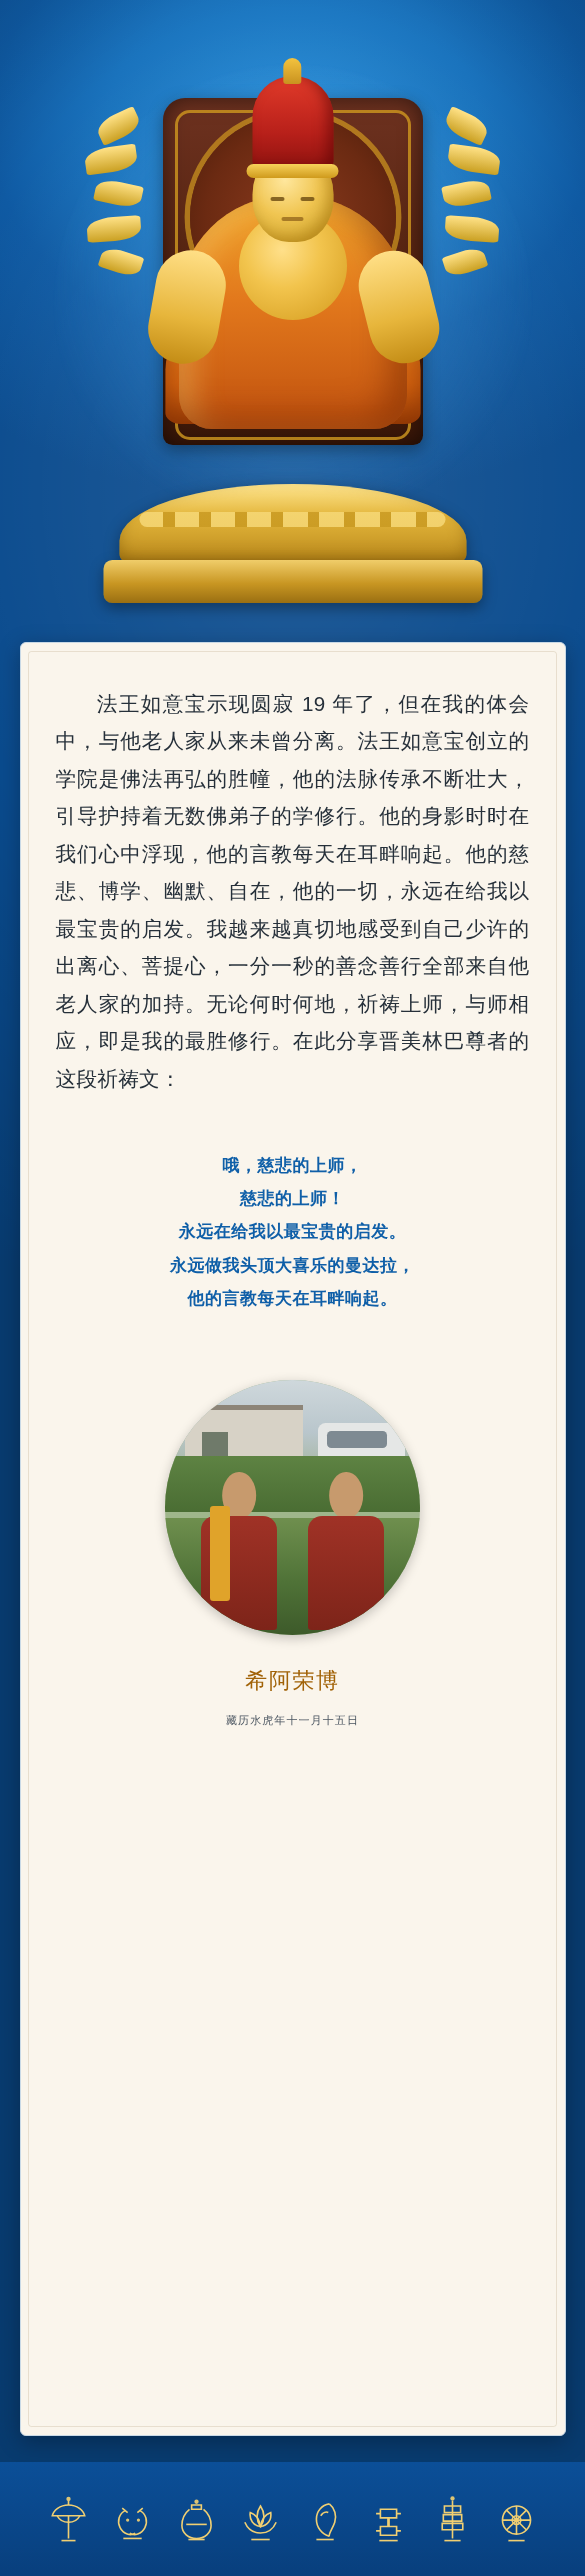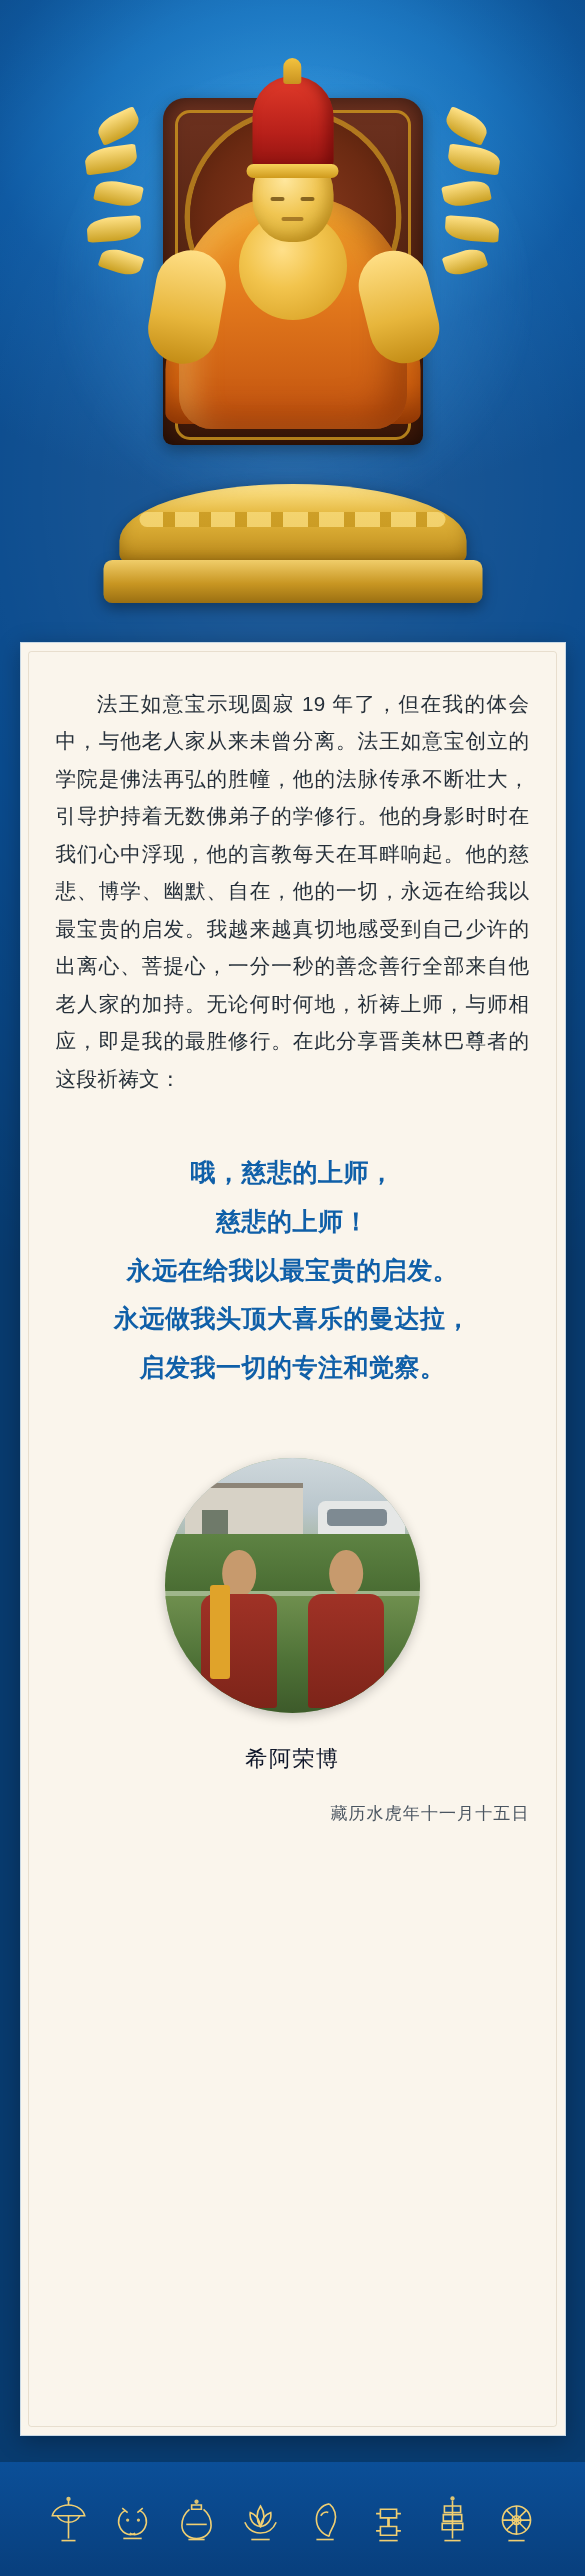--- a/index.html
+++ b/index.html
@@ -154,21 +154,21 @@
 
   
   .card{
     position:absolute;
     left:19.5px;
     top:642px;
     width:546px;
     height:1794px;
     background:#faf5ec;
     border:1.6px solid #c9d9e6;
-    border-radius:0;
+    border-radius:6px;
     box-shadow:0 5.4px 22px rgba(0,0,0,.28);
     box-sizing:border-box;
     padding:42px 35px 33px 35px;
   }
   .card-inner-line{
     position:absolute;left:7.6px;top:7.6px;right:7.6px;bottom:7.6px;
     border:0.5px solid rgba(150,120,70,.18);
     border-radius:3.3px;pointer-events:none;
   }
   .body-text p{
@@ -181,21 +181,21 @@
     letter-spacing:0.3px;
   }
   .verse{
     margin-top:52px;
     text-align:center;
     color:#0f5fa8;
     font-family:"DejaVu Serif", serif;
     font-weight:bold;
   }
   .verse div{
-    font-size:25px;
+    font-size:17px;
     line-height:1.95;
     letter-spacing:0.5px;
     white-space:nowrap;
   }
   .photo-wrap{
     margin:65px auto 0 auto;
     width:255px;height:255px;
     border-radius:50%;
     overflow:hidden;
     position:relative;
@@ -212,27 +212,27 @@
   .monk{position:absolute;bottom:2%;width:30%;height:62%;}
   .monk .robe{position:absolute;left:0;right:0;bottom:0;height:72%;background:linear-gradient(180deg,#a03226 0%,#7d2419 100%);border-radius:14px 14px 3.3px 3.3px;}
   .monk .sash{position:absolute;left:12%;bottom:18%;width:26%;height:60%;background:#e0a32a;border-radius:3.3px;}
   .monk .head{position:absolute;left:50%;top:0;transform:translateX(-50%);width:44%;height:30%;border-radius:50%;background:#c79a6d;box-shadow:none;}
   .monk.left{left:14%;}
   .monk.right{right:14%;}
   .sign-name{
     margin-top:31px;
     text-align:center;
     font-size:22px;
-    color:#0f172a;
+    color:#a16207;
     letter-spacing:1.6px;
   }
   .sign-date{
-    margin-top:28px;
-    text-align:right;
-    font-size:17px;
+    margin-top:17px;
+    text-align:center;
+    font-size:11px;
     color:#4a5560;
     letter-spacing:1.1px;
   }
 
   
   .footer{
     position:absolute;
     left:0;bottom:0;
     width:585px;height:114px;
     background:linear-gradient(180deg,#0b4f98 0%,#083f7d 100%);
@@ -301,21 +301,21 @@
 
     <div class="body-text">
       <p>法王如意宝示现圆寂 19 年了，但在我的体会中，与他老人家从来未曾分离。法王如意宝创立的学院是佛法再弘的胜幢，他的法脉传承不断壮大，引导护持着无数佛弟子的学修行。他的身影时时在我们心中浮现，他的言教每天在耳畔响起。他的慈悲、博学、幽默、自在，他的一切，永远在给我以最宝贵的启发。我越来越真切地感受到自己少许的出离心、菩提心，一分一秒的善念善行全部来自他老人家的加持。无论何时何地，祈祷上师，与师相应，即是我的最胜修行。在此分享晋美林巴尊者的这段祈祷文：</p>
     </div>
 
     <div class="verse">
       <div>哦，慈悲的上师，</div>
       <div>慈悲的上师！</div>
       <div>永远在给我以最宝贵的启发。</div>
       <div>永远做我头顶大喜乐的曼达拉，</div>
-      <div>启发我一切的专注和觉察。</div>
+      <div>他的言教每天在耳畔响起。</div>
     </div>
 
     <div class="photo-wrap">
       <div class="ph-sky"></div>
       <div class="ph-house"></div>
       <div class="ph-car"></div>
       <div class="ph-bush"></div>
       <div class="ph-grass"></div>
       <div class="monk left">
         <div class="head"></div>

